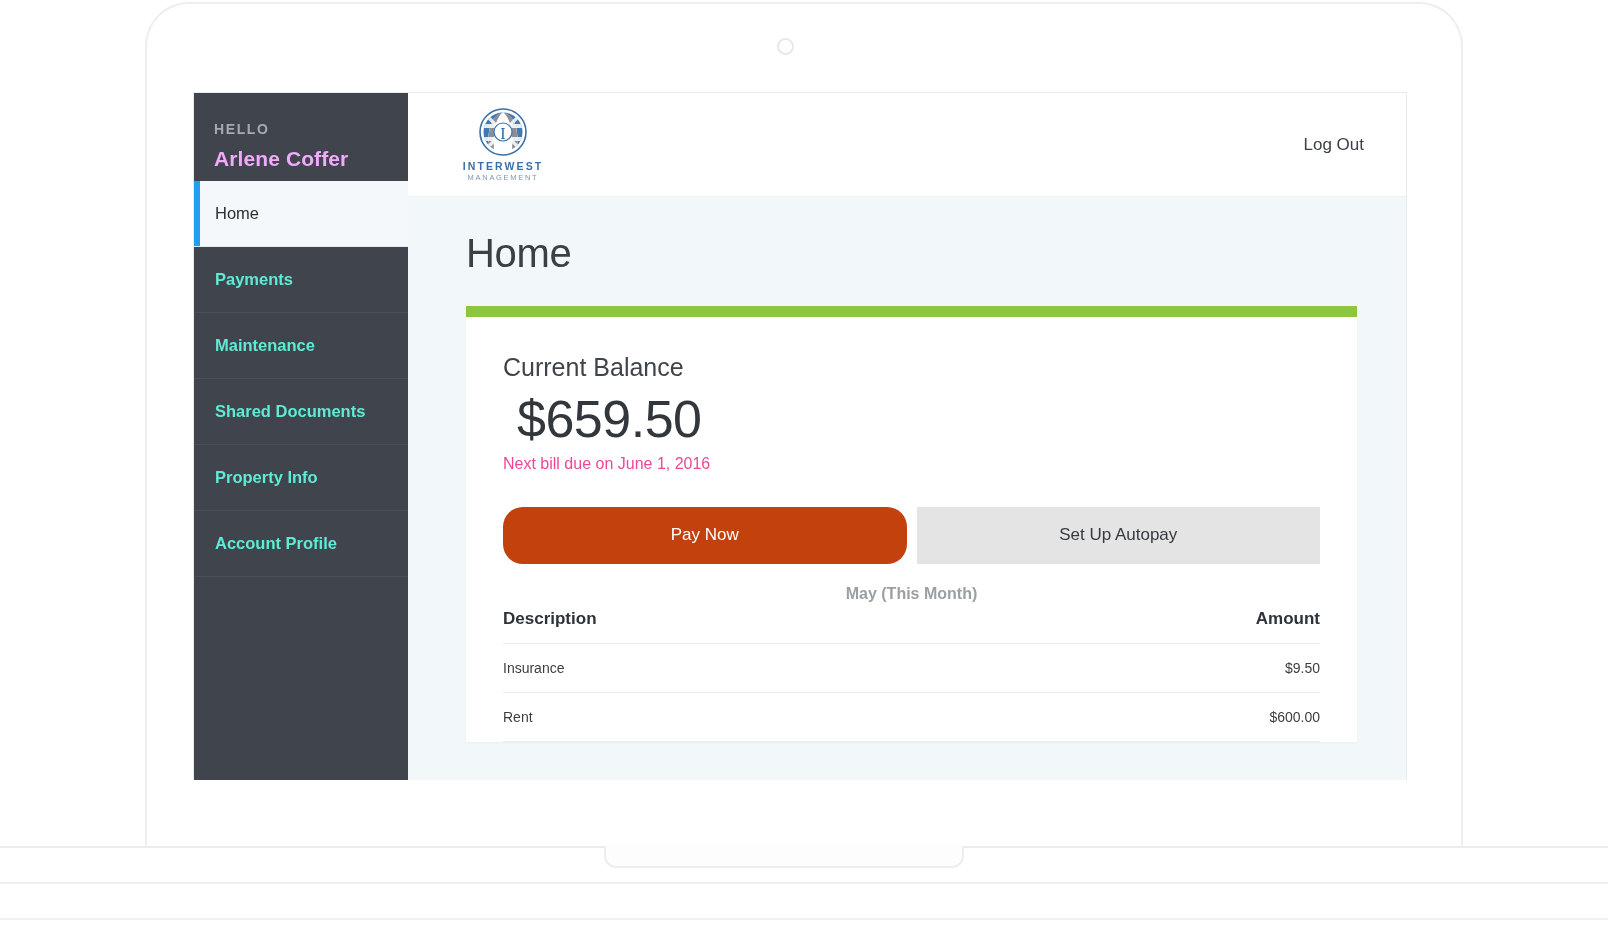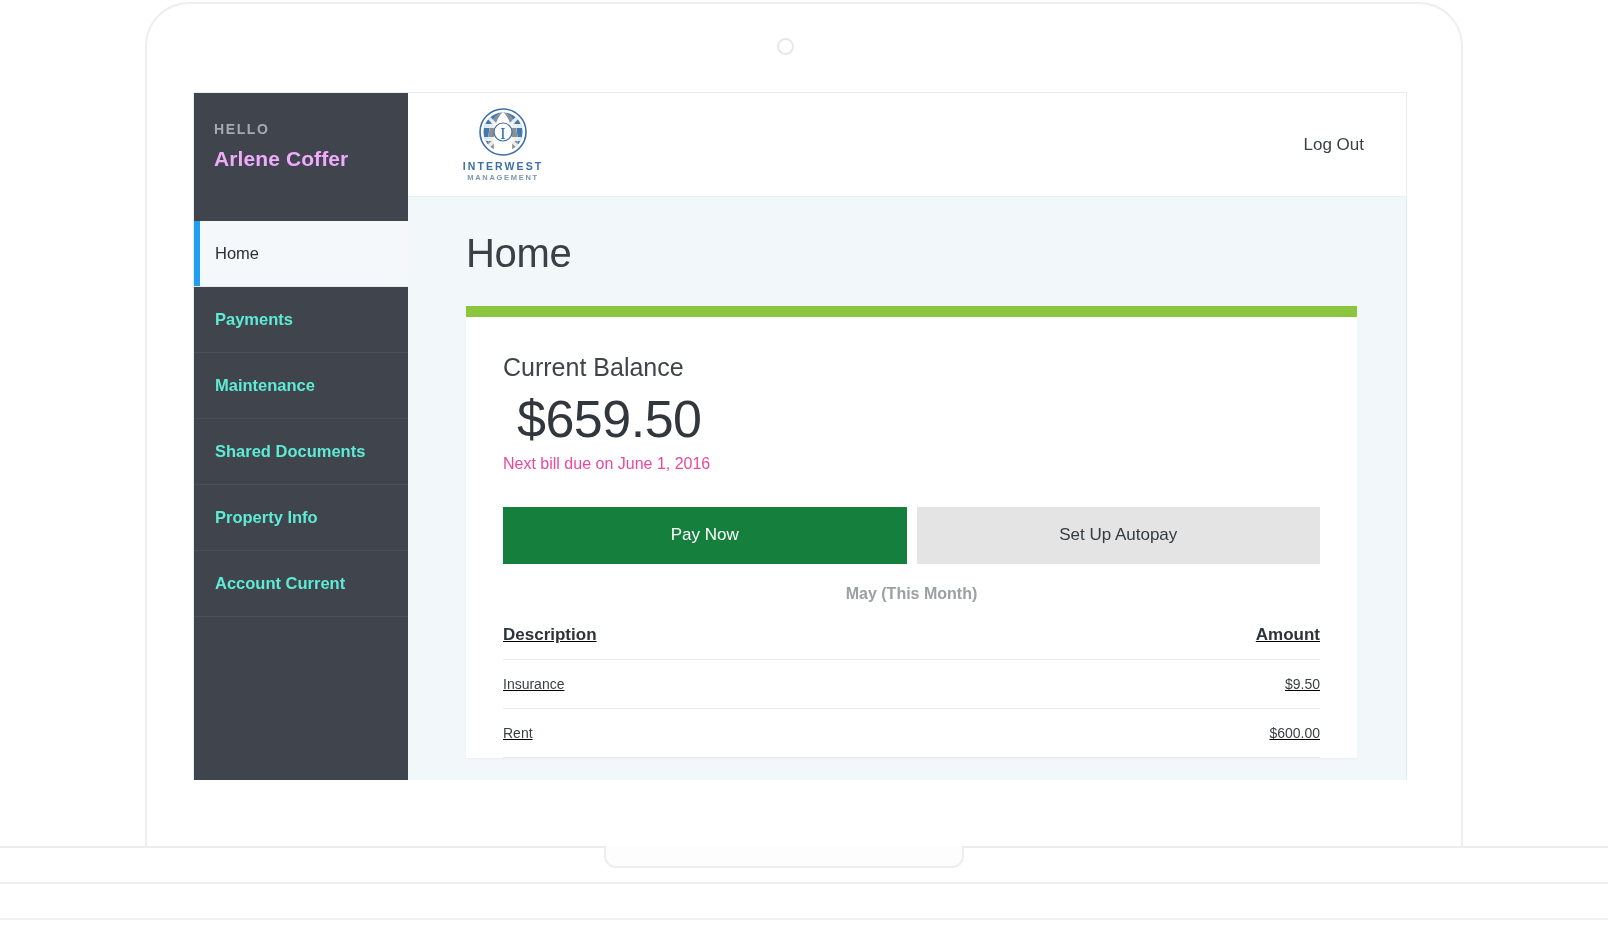--- a/index.html
+++ b/index.html
@@ -92,21 +92,21 @@
   
   #sidebar {
     width: 214px;
     flex: 0 0 214px;
     background: #40454d;
     position: relative;
   }
 
   #sidebar-greeting {
     padding: 28px 16px 0 20px;
-    height: 128px;
+    height: 88px;
   }
   #greeting-hello {
     color: #a6aab0;
     font-size: 14px;
     letter-spacing: 1.6px;
     font-weight: 700;
     text-transform: uppercase;
   }
   #greeting-name {
     color: #f0abfc;
@@ -175,21 +175,21 @@
   #logo-wordmark-1 {
     color: #3b6fa8;
     font-size: 10.5px;
     font-weight: 700;
     letter-spacing: 2.1px;
     margin-top: 3px;
   }
   #logo-wordmark-2 {
     color: #7d97ad;
     font-size: 7.5px;
-    font-weight: 700;
+    font-weight: 400;
     letter-spacing: 1.7px;
     margin-top: 1px;
   }
 
   #logout-link {
     color: #3c4148;
     font-size: 17px;
     cursor: pointer;
   }
 
@@ -246,41 +246,40 @@
     flex: 1 1 0;
     border: none;
     font-size: 17px;
     font-family: "Liberation Sans", sans-serif;
     cursor: pointer;
     display: flex;
     align-items: center;
     justify-content: center;
   }
   #pay-now-button {
-    background: #15803d;
+    background: #c2410c;
     color: #ffffff;
+    border-radius: 20px;
   }
   #autopay-button {
     background: #e4e4e4;
     color: #343a40;
   }
 
   #statement-month {
     text-align: center;
     font-size: 16px;
     font-weight: 700;
     color: #9ba0a5;
     margin-top: 21px;
   }
 
   #statement-table {
     width: 100%;
     border-collapse: collapse;
-    margin-top: 16px;
-    text-decoration: underline;
   }
   #statement-table th {
     font-size: 17px;
     font-weight: 700;
     color: #2e3339;
     padding: 6px 0 14px 0;
     border-bottom: 1px solid #ebebeb;
   }
   #statement-table th.col-desc, #statement-table td.col-desc { text-align: left; }
   #statement-table th.col-amt,  #statement-table td.col-amt  { text-align: right; }
@@ -317,21 +316,21 @@
       <div class="nav-item">
         <span>Maintenance</span>
       </div>
       <div class="nav-item">
         <span>Shared Documents</span>
       </div>
       <div class="nav-item">
         <span>Property Info</span>
       </div>
       <div class="nav-item">
-        <span>Account Current</span>
+        <span>Account Profile</span>
       </div>
     </nav>
 
     <div id="main">
 
       <header id="topbar">
 
         <div id="brand-logo">
           <svg id="logo-mark" width="50" height="50" viewBox="0 0 50 50">
             <circle cx="25" cy="25" r="23" fill="#ffffff" stroke="#3b6fa8" stroke-width="1.6"></circle>

